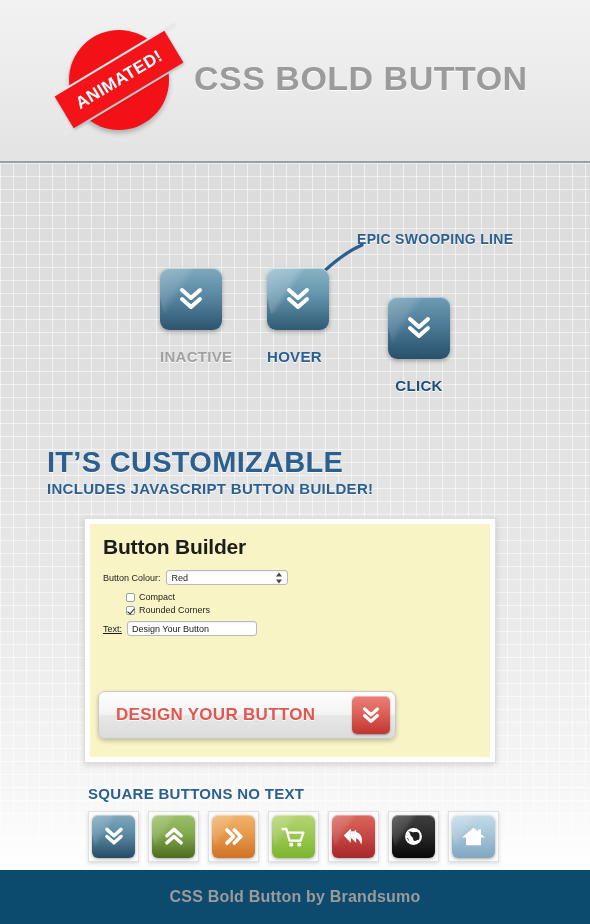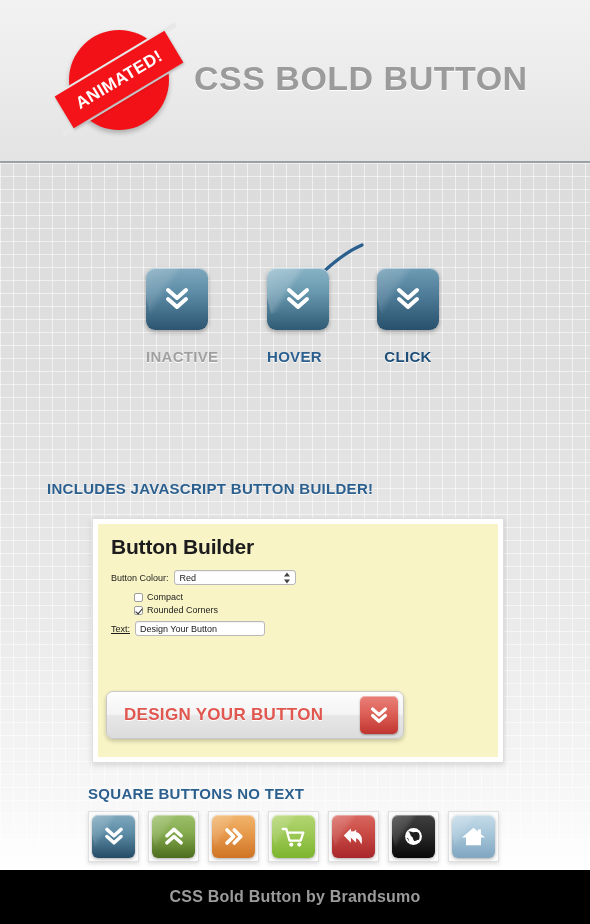--- a/index.html
+++ b/index.html
@@ -122,21 +122,21 @@
     width: 100%; text-align: center;
     font-size: 15px; font-weight: bold; letter-spacing: 0.3px;
     text-shadow: 0 1px 0 rgba(255,255,255,0.9);
   }
   .lab-inactive { color: #a0a0a0; }
   .lab-hover    { color: #2b5f8e; }
   .lab-click    { color: #1d4e78; }
 
   
   .builder-frame {
-    position: absolute; left: 92px; top: 355px;
+    position: absolute; left: 84px; top: 355px;
     width: 412px; height: 245px;
     background: #ffffff;
     border: 1px solid #dedede;
     box-shadow: 0 2px 6px rgba(0,0,0,0.14);
     box-sizing: border-box;
     padding: 5px;
   }
   .builder {
     position: relative;
     width: 100%; height: 100%;
@@ -263,21 +263,21 @@
   .c-orange { background: linear-gradient(to bottom, #f0b46c 0%, #e89b4d 42%, #cf7324 100%); }
   .c-lime   { background: linear-gradient(to bottom, #b4d573 0%, #9ec957 42%, #7db52e 100%); }
   .c-red    { background: linear-gradient(to bottom, #d9675f 0%, #c94b45 42%, #a8262a 100%); }
   .c-dark   { background: linear-gradient(to bottom, #3f3f3f 0%, #2b2b2b 42%, #080808 100%); }
   .c-ltblue { background: linear-gradient(to bottom, #c5dbe8 0%, #a8c7da 42%, #7fa6c0 100%); }
 
   
   .footer {
     position: absolute; left: 0; top: 870px;
     width: 590px; height: 54px;
-    background: #000000;
+    background: #0c4a6e;
     display: flex; align-items: center; justify-content: center;
   }
   .footer span {
     font-size: 16px; font-weight: bold; color: #9b9b9b;
     letter-spacing: 0.2px;
   }
 
   svg { display: block; }
 </style>
 </head>
@@ -297,29 +297,30 @@
         </div>
       </div>
 
       <div class="header-title">CSS BOLD BUTTON</div>
     </div>
   </div>
 
   <div class="body-area">
 
 
+    <div class="section-title" id="lbl-swoop">EPIC SWOOPING LINE</div>
 
     <div class="swoop-arrow">
       <svg width="70" height="50" viewBox="0 0 70 50">
         <path d="M62 4 C 48 10, 32 22, 16 38" stroke="#2b5f8e" stroke-width="3.2" fill="none" stroke-linecap="round"></path>
         <path d="M6 48 L 22 30 L 24 44 Z" fill="#2b5f8e"></path>
       </svg>
     </div>
 
-    <div class="demo" style="left:146px; width:62px;">
+    <div class="demo" style="left:160px; width:62px;">
       <div class="demo-btn st-inactive">
         <div class="gloss"></div>
         <svg width="28" height="26" viewBox="0 0 28 26">
           <path d="M5 4 L14 12 L23 4" stroke="#ffffff" stroke-width="4" fill="none" stroke-linecap="round" stroke-linejoin="round"></path>
           <path d="M5 13 L14 21 L23 13" stroke="#ffffff" stroke-width="4" fill="none" stroke-linecap="round" stroke-linejoin="round"></path>
         </svg>
       </div>
       <div class="demo-label lab-inactive">INACTIVE</div>
     </div>
 
@@ -327,31 +328,32 @@
       <div class="demo-btn st-hover">
         <div class="gloss" style="background:linear-gradient(to bottom right, rgba(255,255,255,0.42) 0%, rgba(255,255,255,0.18) 48%, rgba(255,255,255,0) 54%);"></div>
         <svg width="28" height="26" viewBox="0 0 28 26">
           <path d="M5 4 L14 12 L23 4" stroke="#ffffff" stroke-width="4" fill="none" stroke-linecap="round" stroke-linejoin="round"></path>
           <path d="M5 13 L14 21 L23 13" stroke="#ffffff" stroke-width="4" fill="none" stroke-linecap="round" stroke-linejoin="round"></path>
         </svg>
       </div>
       <div class="demo-label lab-hover">HOVER</div>
     </div>
 
-    <div class="demo" style="left:377px; width:62px;">
+    <div class="demo" style="left:388px; width:62px;margin-top:29px;">
       <div class="demo-btn st-click">
         <div class="gloss"></div>
         <svg width="28" height="26" viewBox="0 0 28 26">
           <path d="M5 4 L14 12 L23 4" stroke="#ffffff" stroke-width="4" fill="none" stroke-linecap="round" stroke-linejoin="round"></path>
           <path d="M5 13 L14 21 L23 13" stroke="#ffffff" stroke-width="4" fill="none" stroke-linecap="round" stroke-linejoin="round"></path>
         </svg>
       </div>
       <div class="demo-label lab-click">CLICK</div>
     </div>
 
+    <div class="section-title" id="ttl-custom">IT’S CUSTOMIZABLE</div>
     <div class="section-title" id="ttl-custom-sub">INCLUDES JAVASCRIPT BUTTON BUILDER!</div>
 
     <div class="builder-frame">
       <div class="builder">
         <h2>Button Builder</h2>
 
 
         <div class="row">
           <div class="fld-label">Button Colour:</div>
           <div class="select wide">

